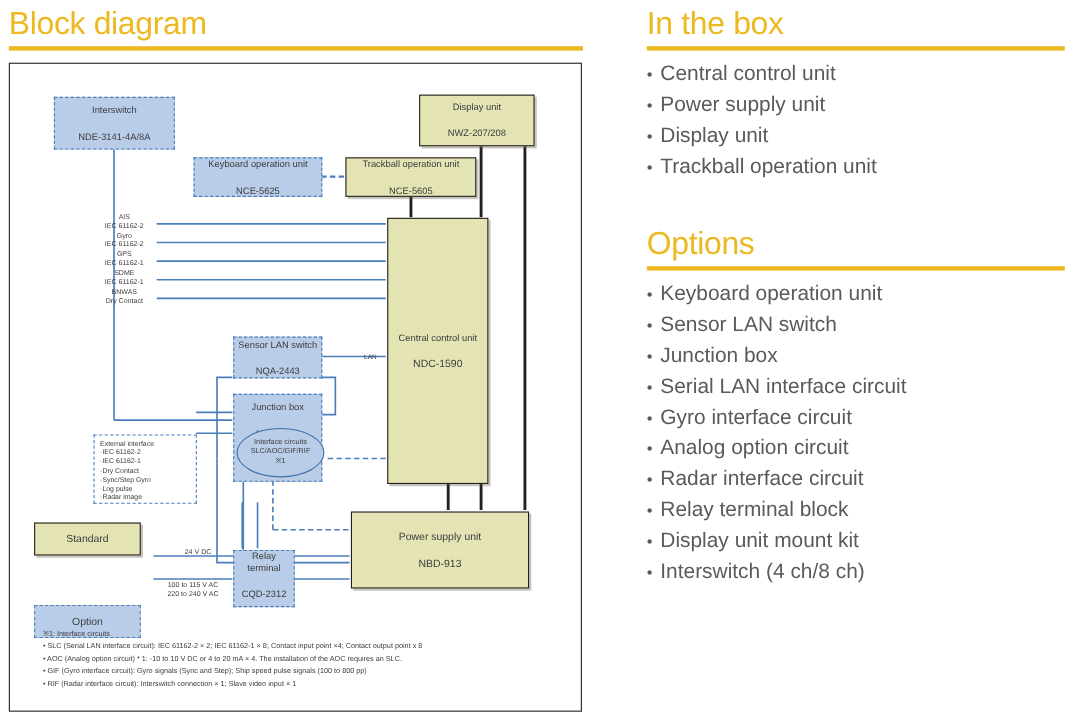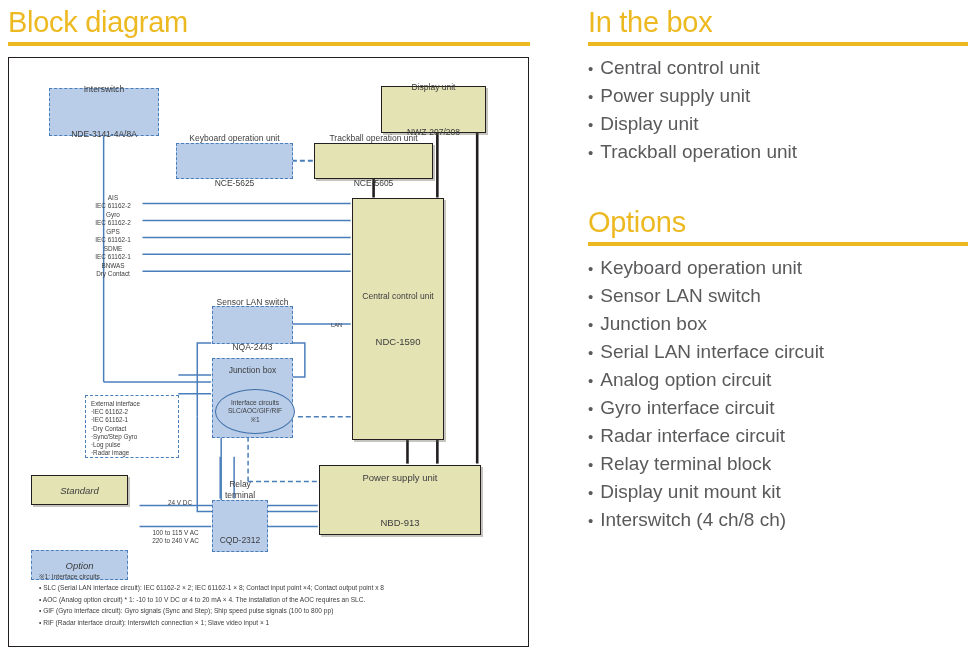--- a/index.html
+++ b/index.html
@@ -17,21 +17,21 @@
   .r-list li::before{content:"\2022";color:#5a5a5c;margin-right:7px;font-size:15px;}
 
   
   #diagram{position:absolute;left:8px;top:57px;width:521px;height:590px;
            border:1.5px solid #231f20;background:#fff;box-sizing:border-box;}
   #canvas{position:absolute;left:0;top:0;width:100%;height:100%;}
 
   
   .blk{position:absolute;box-sizing:border-box;display:flex;flex-direction:column;
        align-items:center;justify-content:center;text-align:center;
-       font-size:8.5px;line-height:11px;color:#3c3c3e;z-index:3;gap:21px;}
+       font-size:8.5px;line-height:11px;color:#3c3c3e;z-index:3;}
   .blk.std{background:#E4E3B4;border:1.6px solid #231f20;
            box-shadow:2px 2px 0 rgba(90,90,70,.35);}
   .blk.opt{background:#B9CDE8;border:1.6px dashed #4A7EBB;}
   .blk .l2{margin-top:13px;}
 
   .ellipse{position:absolute;box-sizing:border-box;background:#B9CDE8;
            border:1.3px solid #3E6FA8;border-radius:50%;
            display:flex;flex-direction:column;align-items:center;justify-content:center;
            text-align:center;font-size:6.6px;line-height:8.4px;color:#3c3c3e;z-index:4;}
 
@@ -40,21 +40,21 @@
            font-size:6.3px;line-height:8.2px;color:#3c3c3e;}
 
   
   .lbl{position:absolute;font-size:6.4px;line-height:8.2px;color:#3c3c3e;
        text-align:center;z-index:3;white-space:nowrap;}
   .lbl.l{text-align:left;}
 
   
   .legend{position:absolute;box-sizing:border-box;width:97px;height:30px;
           display:flex;align-items:center;justify-content:center;
-          font-size:9.5px;color:#3c3c3e;z-index:3;font-style:italic;}
+          font-size:9.5px;color:#3c3c3e;z-index:3;}
   .legend.std{background:#E4E3B4;border:1.6px solid #231f20;
               box-shadow:2px 2px 0 rgba(90,90,70,.35);}
   .legend.opt{background:#B9CDE8;border:1.6px dashed #4A7EBB;margin-top:30px;}
 
   
   .notes{position:absolute;left:30px;top:513px;width:470px;z-index:3;}
   .notes div{font-size:6.6px;line-height:11.4px;color:#3c3c3e;white-space:nowrap;}
 </style>
 </head>
 <body>
@@ -240,19 +240,19 @@
 </ul>
 
 <div class="h-title" style="left:588px;top:208px;">Options</div>
 <div class="h-rule" style="left:588px;top:242px;width:380px;"></div>
 
 <ul class="r-list" style="left:588px;top:254px;">
   <li>Keyboard operation unit</li>
   <li>Sensor LAN switch</li>
   <li>Junction box</li>
   <li>Serial LAN interface circuit</li>
+  <li>Gyro interface circuit</li>
   <li>Analog option circuit</li>
-  <li>Gyro interface circuit</li>
   <li>Radar interface circuit</li>
   <li>Relay terminal block</li>
   <li>Display unit mount kit</li>
   <li>Interswitch (4 ch/8 ch)</li>
 </ul>
 
 </body></html>

